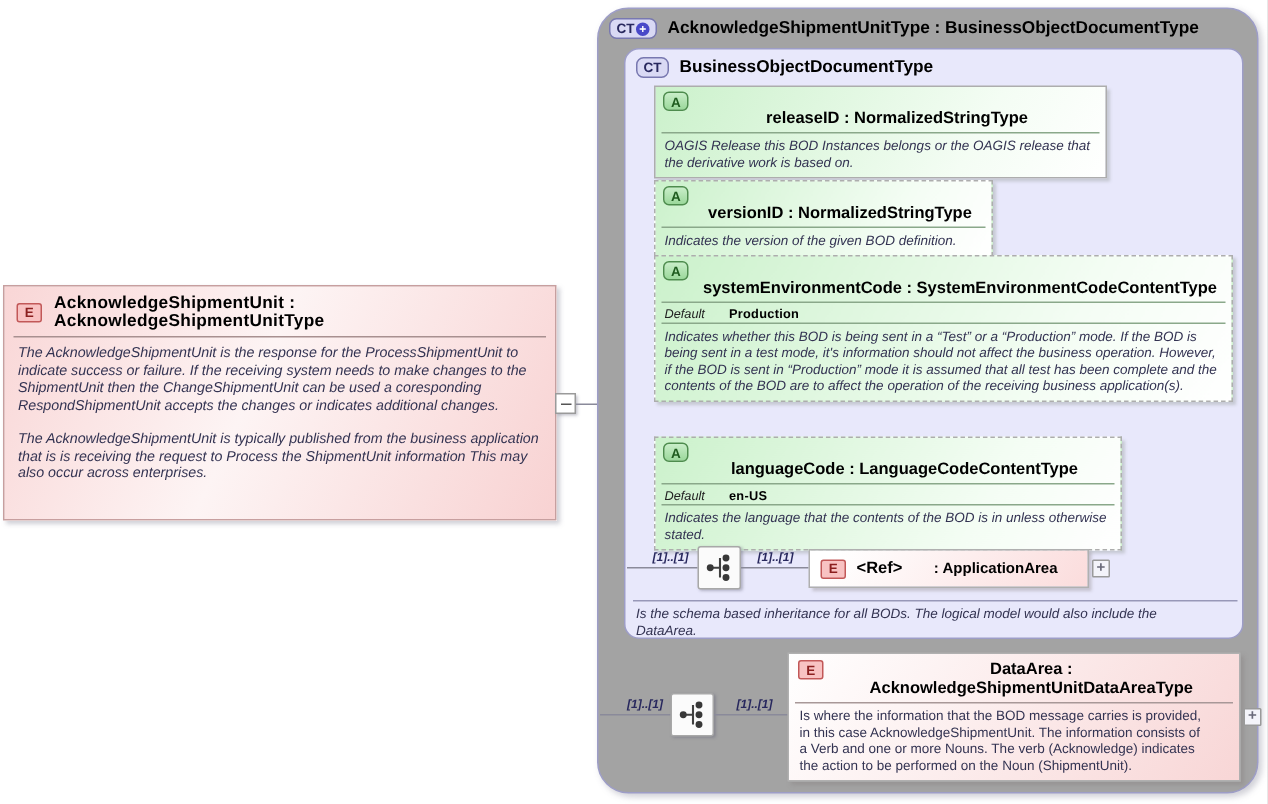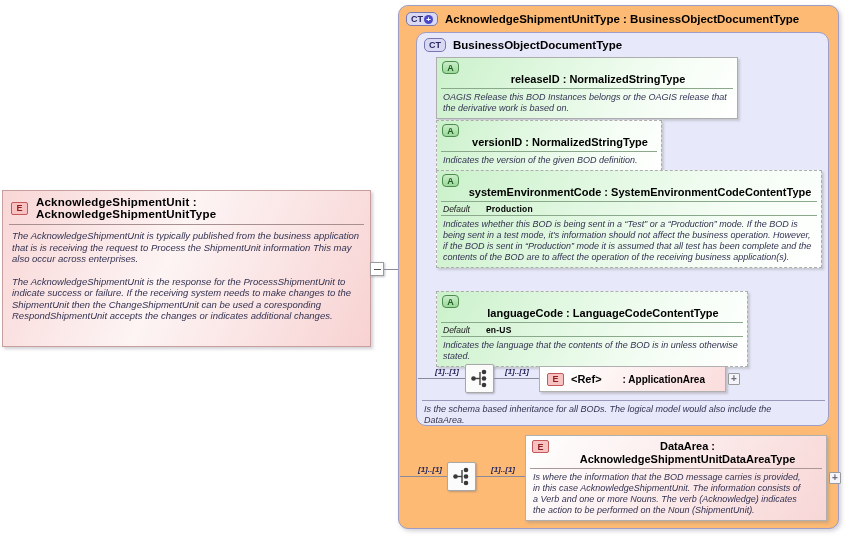--- a/index.html
+++ b/index.html
@@ -27,21 +27,21 @@
     border-radius:4px; flex:0 0 auto; }
   .badge-ct { display:inline-flex; align-items:center; justify-content:center;
     height:14px; padding:0 4px; background:#d9d9f4; border:1px solid #7878b0;
     color:#28285e; font-size:9px; font-weight:bold; border-radius:5px; flex:0 0 auto; gap:1px; }
   .plus-circle { display:inline-flex; align-items:center; justify-content:center;
     width:9px; height:9px; border-radius:50%; background:#4848c8; color:#fff;
     font-size:8px; line-height:9px; font-weight:bold; }
 
   
   .ct-outer { left:398px; top:5px; width:441px; height:524px;
-    background:#fdba74; border:1px solid #9d9dc7; border-radius:10px;
+    background:#a3a3a3; border:1px solid #9d9dc7; border-radius:21px;
     box-shadow:2px 2px 4px rgba(120,120,140,.35); }
   .ct-outer-head { display:flex; align-items:center; gap:7px; padding:6px 8px 4px 7px; }
   .ct-title { font-weight:bold; font-size:11.5px; color:#000; }
 
   .ct-inner { left:17px; top:26px; width:413px; height:394px;
     background:#e8e8fb; border:1px solid #9d9dc7; border-radius:10px; }
   .ct-inner-head { display:flex; align-items:center; gap:7px; padding:5px 8px 3px 7px; }
 
   
   .attr { background:linear-gradient(120deg,#cbf1cb 0%,#f4fdf4 70%,#ffffff 100%);
@@ -75,37 +75,37 @@
     background:linear-gradient(125deg,#ffffff 10%,#fbdcdc 100%);
     border:1px solid #b0b0b0; box-shadow:2px 2px 2px rgba(130,120,120,.35); }
   .ref-name { font-weight:bold; font-size:11px; color:#000; }
   .ref-type { font-weight:bold; font-size:10px; color:#000; margin-left:14px; }
 
   .data-box { background:linear-gradient(125deg,#ffffff 0%,#f8d6d6 100%);
     border:1px solid #b0b0b0; box-shadow:2px 2px 3px rgba(130,120,120,.35); }
   .data-head { display:flex; align-items:flex-start; gap:7px; padding:4px 7px 2px 6px; }
   .data-title { flex:1; text-align:center; font-weight:bold; font-size:11px;
     line-height:13px; color:#000; overflow-wrap:anywhere; }
-  .data-doc { padding:3px 19px 4px 7px; font-style:italic; font-size:9px;
+  .data-doc { padding:3px 19px 4px 7px; font-size:9px;
     line-height:11px; color:#333352; }
 
   .inner-doc { font-style:italic; font-size:9px; line-height:11px; color:#333352; }
 </style>
 </head>
 <body>
 
 <div class="abs elem-box">
   <div class="elem-head">
     <span class="badge-e">E</span>
     <span class="elem-title">AcknowledgeShipmentUnit : AcknowledgeShipmentUnitType</span>
   </div>
   <div class="head-rule"></div>
   <div class="elem-doc">
+    <p>The AcknowledgeShipmentUnit is the response for the ProcessShipmentUnit to indicate success or failure. If the receiving system needs to make changes to the ShipmentUnit then the ChangeShipmentUnit can be used a coresponding RespondShipmentUnit accepts the changes or indicates additional changes.</p>
     <p>The AcknowledgeShipmentUnit is typically published from the business application that is is receiving the request to Process the ShipmentUnit information  This may also occur across enterprises.</p>
-    <p>The AcknowledgeShipmentUnit is the response for the ProcessShipmentUnit to indicate success or failure. If the receiving system needs to make changes to the ShipmentUnit then the ChangeShipmentUnit can be used a coresponding RespondShipmentUnit accepts the changes or indicates additional changes.</p>
   </div>
 </div>
 
 <div class="abs collapse-box" style="left:370px; top:262px;">
     <span class="dash"></span>
   </div>
 <div class="abs hline" style="left:384px; top:269px; width:15px;"></div>
 
 <div class="abs ct-outer">
   <div class="ct-outer-head">

